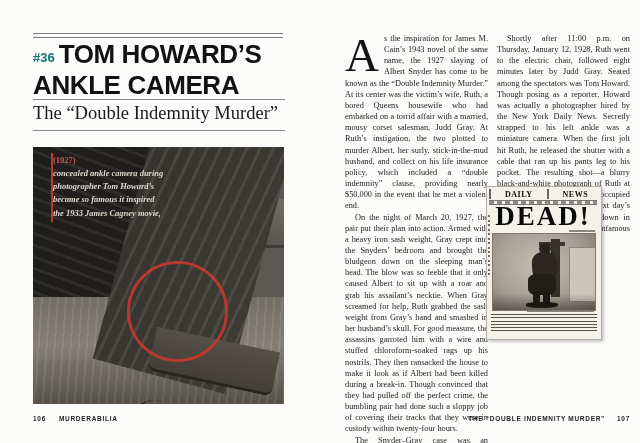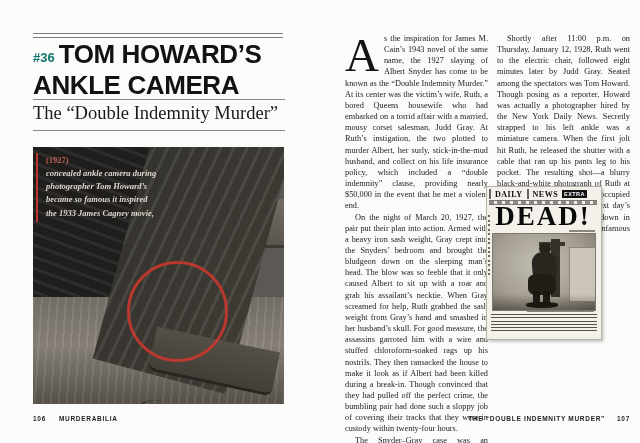--- a/index.html
+++ b/index.html
@@ -25,37 +25,37 @@
     border-bottom:3px solid #3e3b36;}
   .ph-leg-left{left:-8px;top:-6px;width:132px;height:242px;transform:rotate(-3deg);
     background:repeating-linear-gradient(23deg,rgba(255,255,255,0.05) 0 3px,rgba(0,0,0,0.12) 3px 11px),#232220;}
   .ph-leg-diag{left:92px;top:-34px;width:138px;height:268px;transform:rotate(15deg);
     background:repeating-linear-gradient(100deg,rgba(255,255,255,0.06) 0 3px,rgba(0,0,0,0.1) 3px 12px),
     linear-gradient(105deg,#3a3832,#45423b);}
   .ph-cuff{left:118px;top:192px;width:126px;height:42px;transform:rotate(12deg);
     background:linear-gradient(180deg,#545047,#433f38);border-bottom:3px solid #27251f;border-radius:0 0 8px 8px;}
   .ph-wire{left:96px;top:252px;width:42px;height:52px;border-left:1.5px solid #0e0d0b;border-radius:50%;transform:rotate(28deg);}
   .ph-circle{left:94px;top:114px;width:95px;height:95px;border:3px solid rgba(198,56,46,0.9);border-radius:50%;}
-  .photo-caption{left:3px;top:6px;width:132px;border-left:2px solid rgba(198,56,46,0.95);padding:1px 0 2px 8px;}
+  .photo-caption{left:18px;top:6px;width:132px;border-left:2px solid rgba(198,56,46,0.95);padding:1px 0 2px 0;}
   .cap-year{font-size:8.5px;font-weight:700;line-height:13px;}
   .cap-line{font-size:8.5px;font-style:italic;font-weight:700;line-height:13.2px;color:#ddd8ce;white-space:nowrap;}
   .cap-movie{font-size:8.5px;font-weight:700;line-height:13.2px;color:#e9e5db;}
 
   
   .col{top:33px;font-size:8.3px;line-height:11.15px;text-align:justify;}
   .col1{left:345px;width:143px;}
   .col2{left:497px;width:133px;}
   .col p{margin:0;}
   .col p.ind{text-indent:10px;}
   .dropcap{float:left;font-size:47px;line-height:40px;padding:2px 5px 0 0;font-weight:400;color:#141414;}
 
   
   .newspaper{left:486px;top:186px;width:114px;height:152px;background:#f3f1ea;border:1px solid #b5b1a7;
     box-shadow:1.5px 1.5px 3px rgba(0,0,0,0.25);overflow:hidden;font-family:"Liberation Serif",serif;}
-  .np-masthead{left:2px;top:2px;width:88px;height:10px;display:flex;align-items:center;gap:4px;}
+  .np-masthead{left:2px;top:2px;width:88px;height:10px;display:flex;align-items:center;gap:14px;}
   .np-tinybox{width:11px;height:8px;border:1px solid #666;
     background:repeating-linear-gradient(180deg,#888 0 1px,transparent 1px 2.6px);}
   .np-word{font-weight:700;font-size:8px;letter-spacing:0.5px;color:#101010;}
   .np-extra{background:#111;color:#fff;font-family:"Liberation Sans",sans-serif;font-weight:700;
     font-size:5.5px;padding:1px 2px;letter-spacing:0.4px;}
   .np-subline{left:2px;top:13px;width:108px;height:3px;border-top:1px solid #777;border-bottom:1px solid #777;
     background:repeating-linear-gradient(90deg,#8d8a82 0 5px,transparent 5px 8px);}
   .np-headline{left:0;top:15px;width:112px;text-align:center;font-weight:700;font-size:27px;line-height:28px;
     letter-spacing:2px;color:#0a0a0a;}
   .np-byline{right:6px;top:43px;width:26px;height:1.5px;background:#8a8780;}

